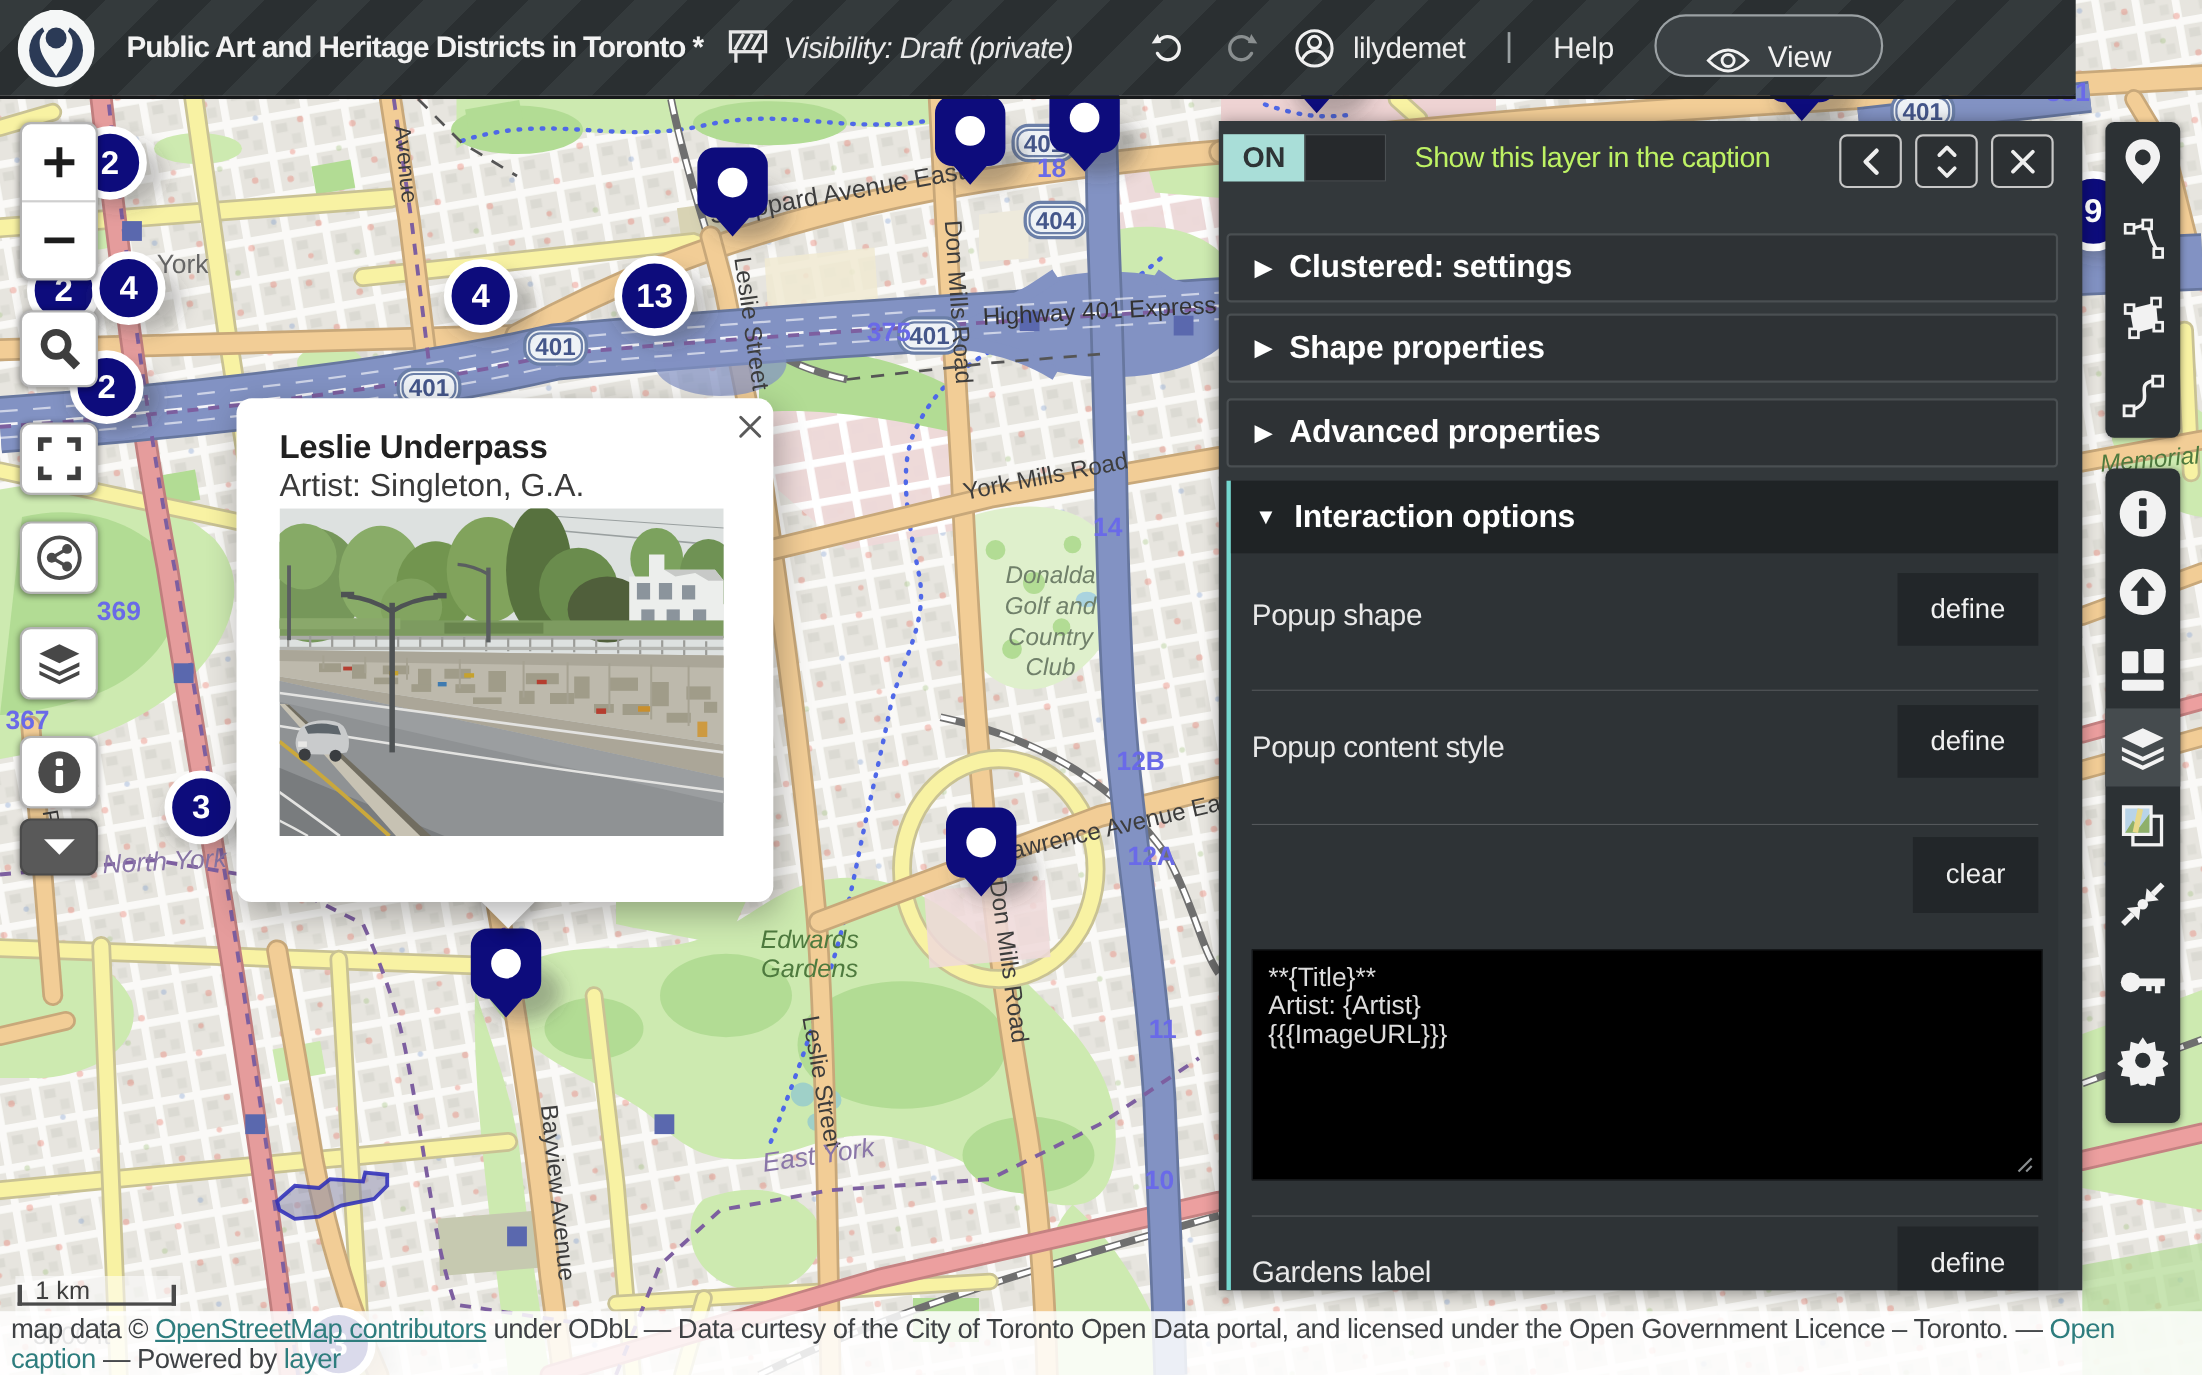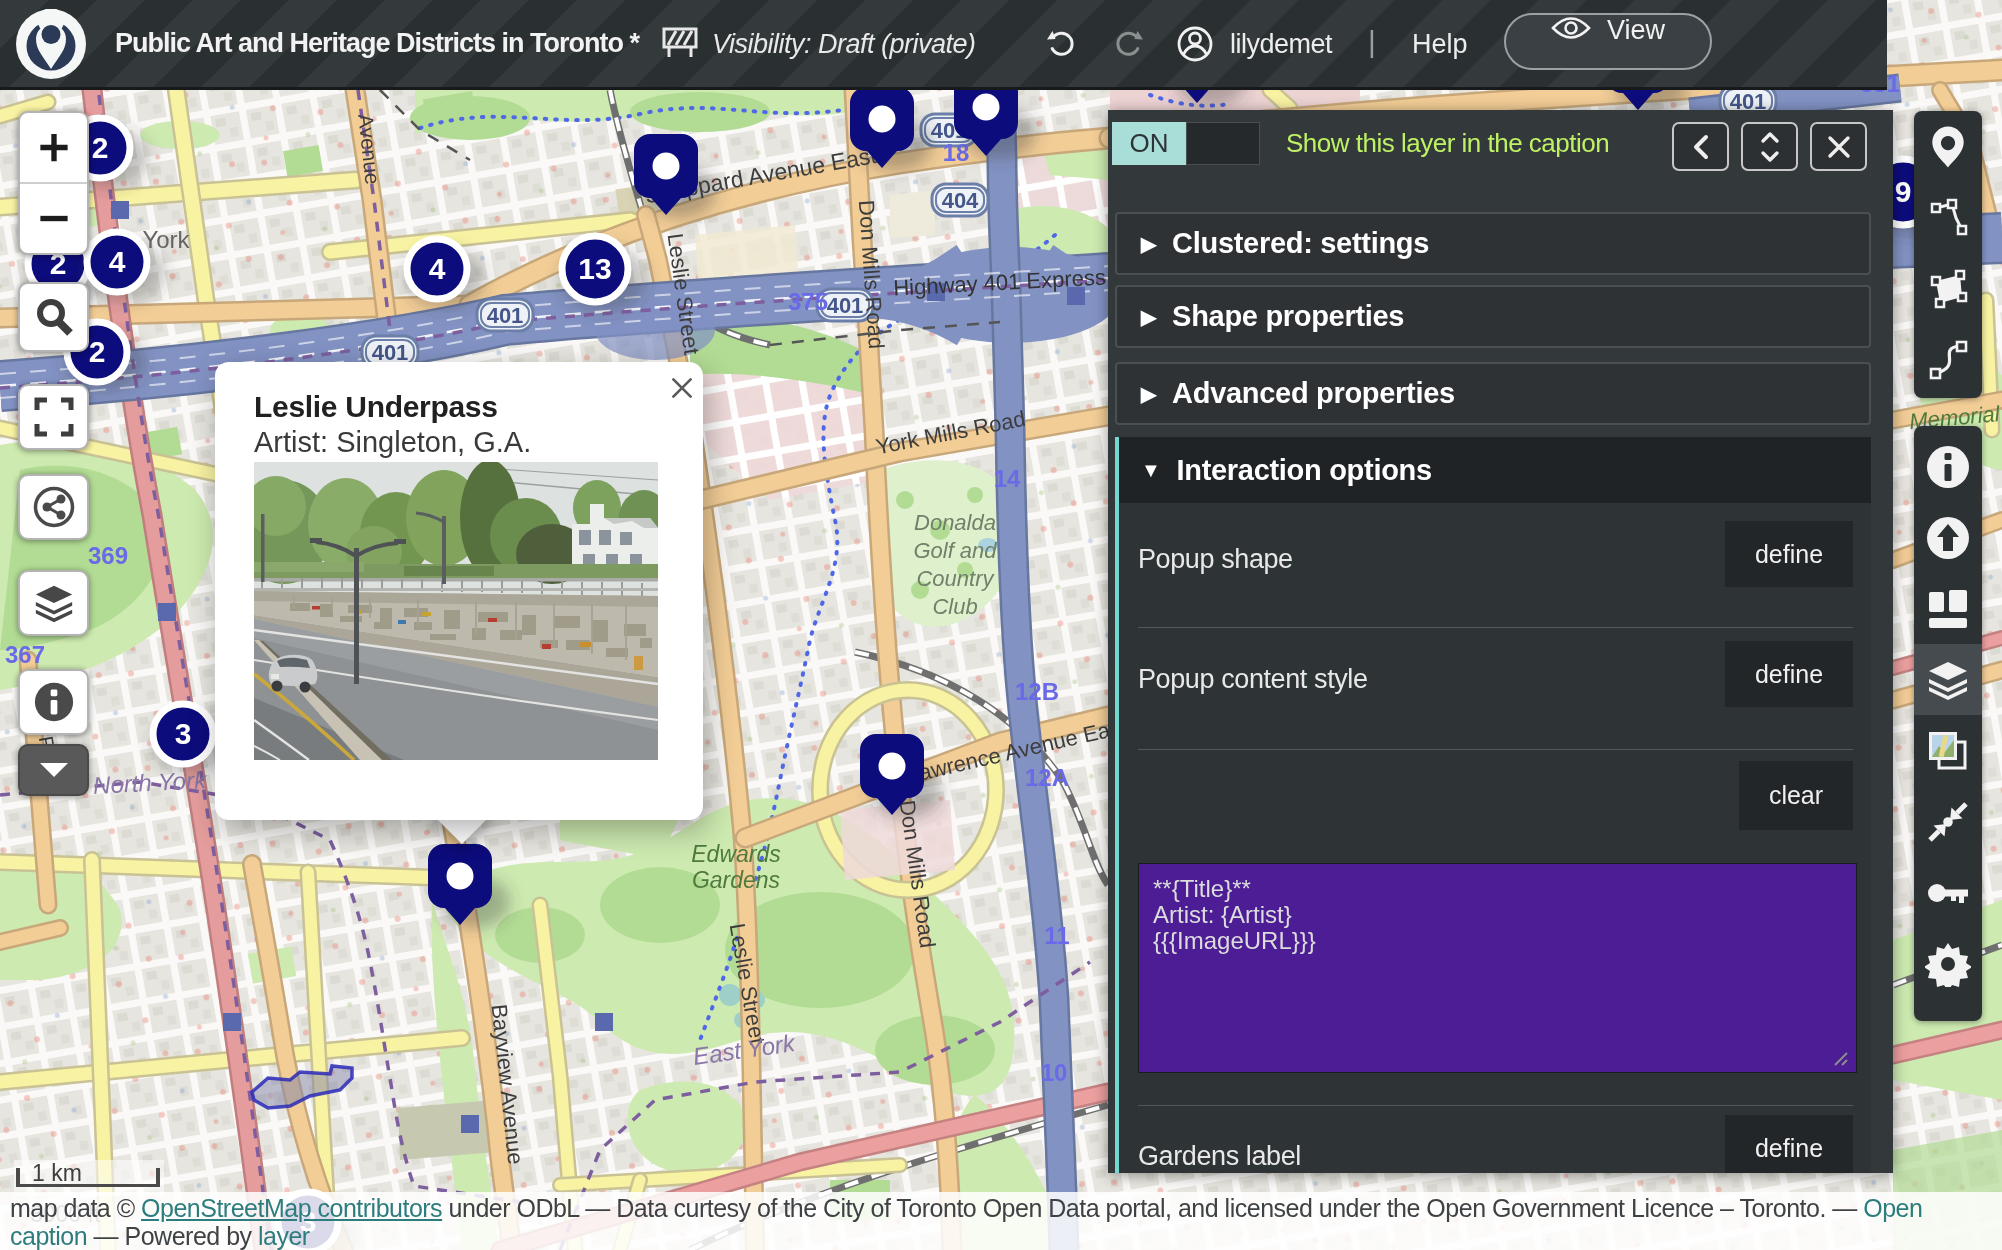--- a/index.html
+++ b/index.html
@@ -9,21 +9,21 @@
 
   
   #topbar{position:absolute;left:0;top:0;width:1887px;height:87px;
     background:repeating-linear-gradient(135deg,#343a3c 0 34px,#2a2f31 34px 68px);
     border-bottom:3px solid #17191b;z-index:50}
   #topbar .ttl{position:absolute;left:115px;top:28px;font-size:27px;letter-spacing:-1px;font-weight:bold;color:#f2f2f2;white-space:nowrap}
   #topbar .vis{position:absolute;left:712px;top:29px;font-size:27px;font-style:italic;color:#e9e9e9;white-space:nowrap;letter-spacing:-0.5px}
   #topbar .usr{position:absolute;left:1230px;top:29px;font-size:27px;color:#ededed;letter-spacing:-0.5px}
   #topbar .sep{position:absolute;left:1368px;top:25px;font-size:30px;color:#9aa0a2}
   #topbar .hlp{position:absolute;left:1412px;top:29px;font-size:27px;color:#ededed}
-  .pill{position:absolute;border-radius:30px;display:flex;align-items:flex-start;justify-content:center;box-sizing:border-box}
+  .pill{position:absolute;border-radius:30px;display:flex;align-items:flex-end;justify-content:center;box-sizing:border-box}
   #btnview{left:1504px;top:13px;width:208px;height:57px;border:2px solid #9ba1a4;background:#3a4043;color:#f2f2f2;font-size:27px}
   #btnview svg{margin-right:16px}
   #btnsave{left:1735px;top:8px;width:258px;height:63px;border:3px solid #84d3cb;background:#333f42;color:#8fd9d1;font-size:27px}
   #btnsave svg{margin-right:14px}
 
   
   .lbtn{position:absolute;left:18px;width:71px;background:#fff;border:2px solid #b3b3b3;border-radius:10px;
         box-sizing:border-box;z-index:20;display:flex;align-items:center;justify-content:center;
         box-shadow:0 1px 6px rgba(0,0,0,.45)}
 
@@ -34,38 +34,38 @@
          box-shadow:4px 4px 14px rgba(0,0,0,.3)}
   #popup h3{margin:0;position:absolute;left:39px;top:28px;font-size:30px;color:#212121;letter-spacing:-0.3px}
   #popup .artist{position:absolute;left:39px;top:64px;font-size:29px;color:#3a3a3a}
   
   #popup .photo{position:absolute;left:39px;top:100px;width:404px;height:298px;overflow:hidden}
 
   
   #panel{position:absolute;left:1108px;top:110px;width:785px;height:1063px;background:#33383b;z-index:30;
          overflow:hidden;box-shadow:0 2px 14px rgba(0,0,0,.4)}
   #panel .on1{position:absolute;left:4px;top:12px;width:74px;height:43px;background:#a9ded8;color:#2e3436;
-         font-weight:normal;font-size:26px;text-align:center;line-height:43px}
+         font-weight:bold;font-size:26px;text-align:center;line-height:43px}
   #panel .on2{position:absolute;left:78px;top:12px;width:74px;height:43px;background:#26292c;border:1px solid #4a4f52;box-sizing:border-box}
   #panel .cap{position:absolute;left:178px;top:18px;font-size:26px;letter-spacing:-0.5px;color:#bef264}
   .pbtn{position:absolute;top:12px;width:57px;height:49px;border:2px solid #c7c7c7;border-radius:7px;
         background:#2c3033;box-sizing:border-box;display:flex;align-items:center;justify-content:center}
   .acc{position:absolute;left:7px;width:756px;height:63px;background:#2e3235;border:2px solid #4a4f52;border-radius:4px;
        box-sizing:border-box;color:#fff;font-size:29px;font-weight:bold;display:flex;align-items:center;padding-left:24px;letter-spacing:-0.3px}
   .acc .tri{font-size:20px;margin-right:16px}
   #iact{position:absolute;left:7px;top:327px;width:756px;height:736px;background:#2e3336;border-left:4px solid #74d8d0;box-sizing:border-box}
   #iact .hd{position:absolute;left:0;top:0;width:100%;height:66px;background:#1f2325;color:#fff;
             font-size:29px;font-weight:bold;display:flex;align-items:center;padding-left:22px;box-sizing:border-box;letter-spacing:-0.3px}
   #iact .hd .tri{font-size:20px;margin-right:16px}
   #iact .row{position:absolute;left:19px;right:18px;height:66px}
   #iact .lbl{position:absolute;font-size:27px;color:#e8e8e8;letter-spacing:-0.4px}
   .dbtn{position:absolute;right:0;top:0;width:128px;height:66px;background:#222629;color:#f0f0f0;
         font-size:25px;display:flex;align-items:center;justify-content:center}
   .psep{position:absolute;left:19px;right:18px;border:none;border-top:1px solid #54585b;margin:0}
-  #iact textarea{position:absolute;left:19px;top:426px;width:719px;height:210px;background:#4c1d95;
+  #iact textarea{position:absolute;left:19px;top:426px;width:719px;height:210px;background:#000000;
         border:1px solid #191c1e;color:#dcdcdc;font-size:24px;font-family:"Liberation Sans",sans-serif;
         resize:none;padding:12px 14px;box-sizing:border-box;line-height:26px;overflow:hidden}
   .qm{display:inline-flex;width:30px;height:30px;border:2.5px solid #d5d5d5;border-radius:50%;color:#d5d5d5;
       font-size:21px;font-weight:bold;align-items:center;justify-content:center;margin-left:14px;vertical-align:-7px}
 
   
   .rtb{position:absolute;left:1914px;width:68px;background:#2c3134;border-radius:8px;z-index:40;
        box-shadow:0 1px 6px rgba(0,0,0,.4)}
   .rtb .ic{width:68px;height:71px;display:flex;align-items:center;justify-content:center}
   .rtb .hi{background:#454b4e}

